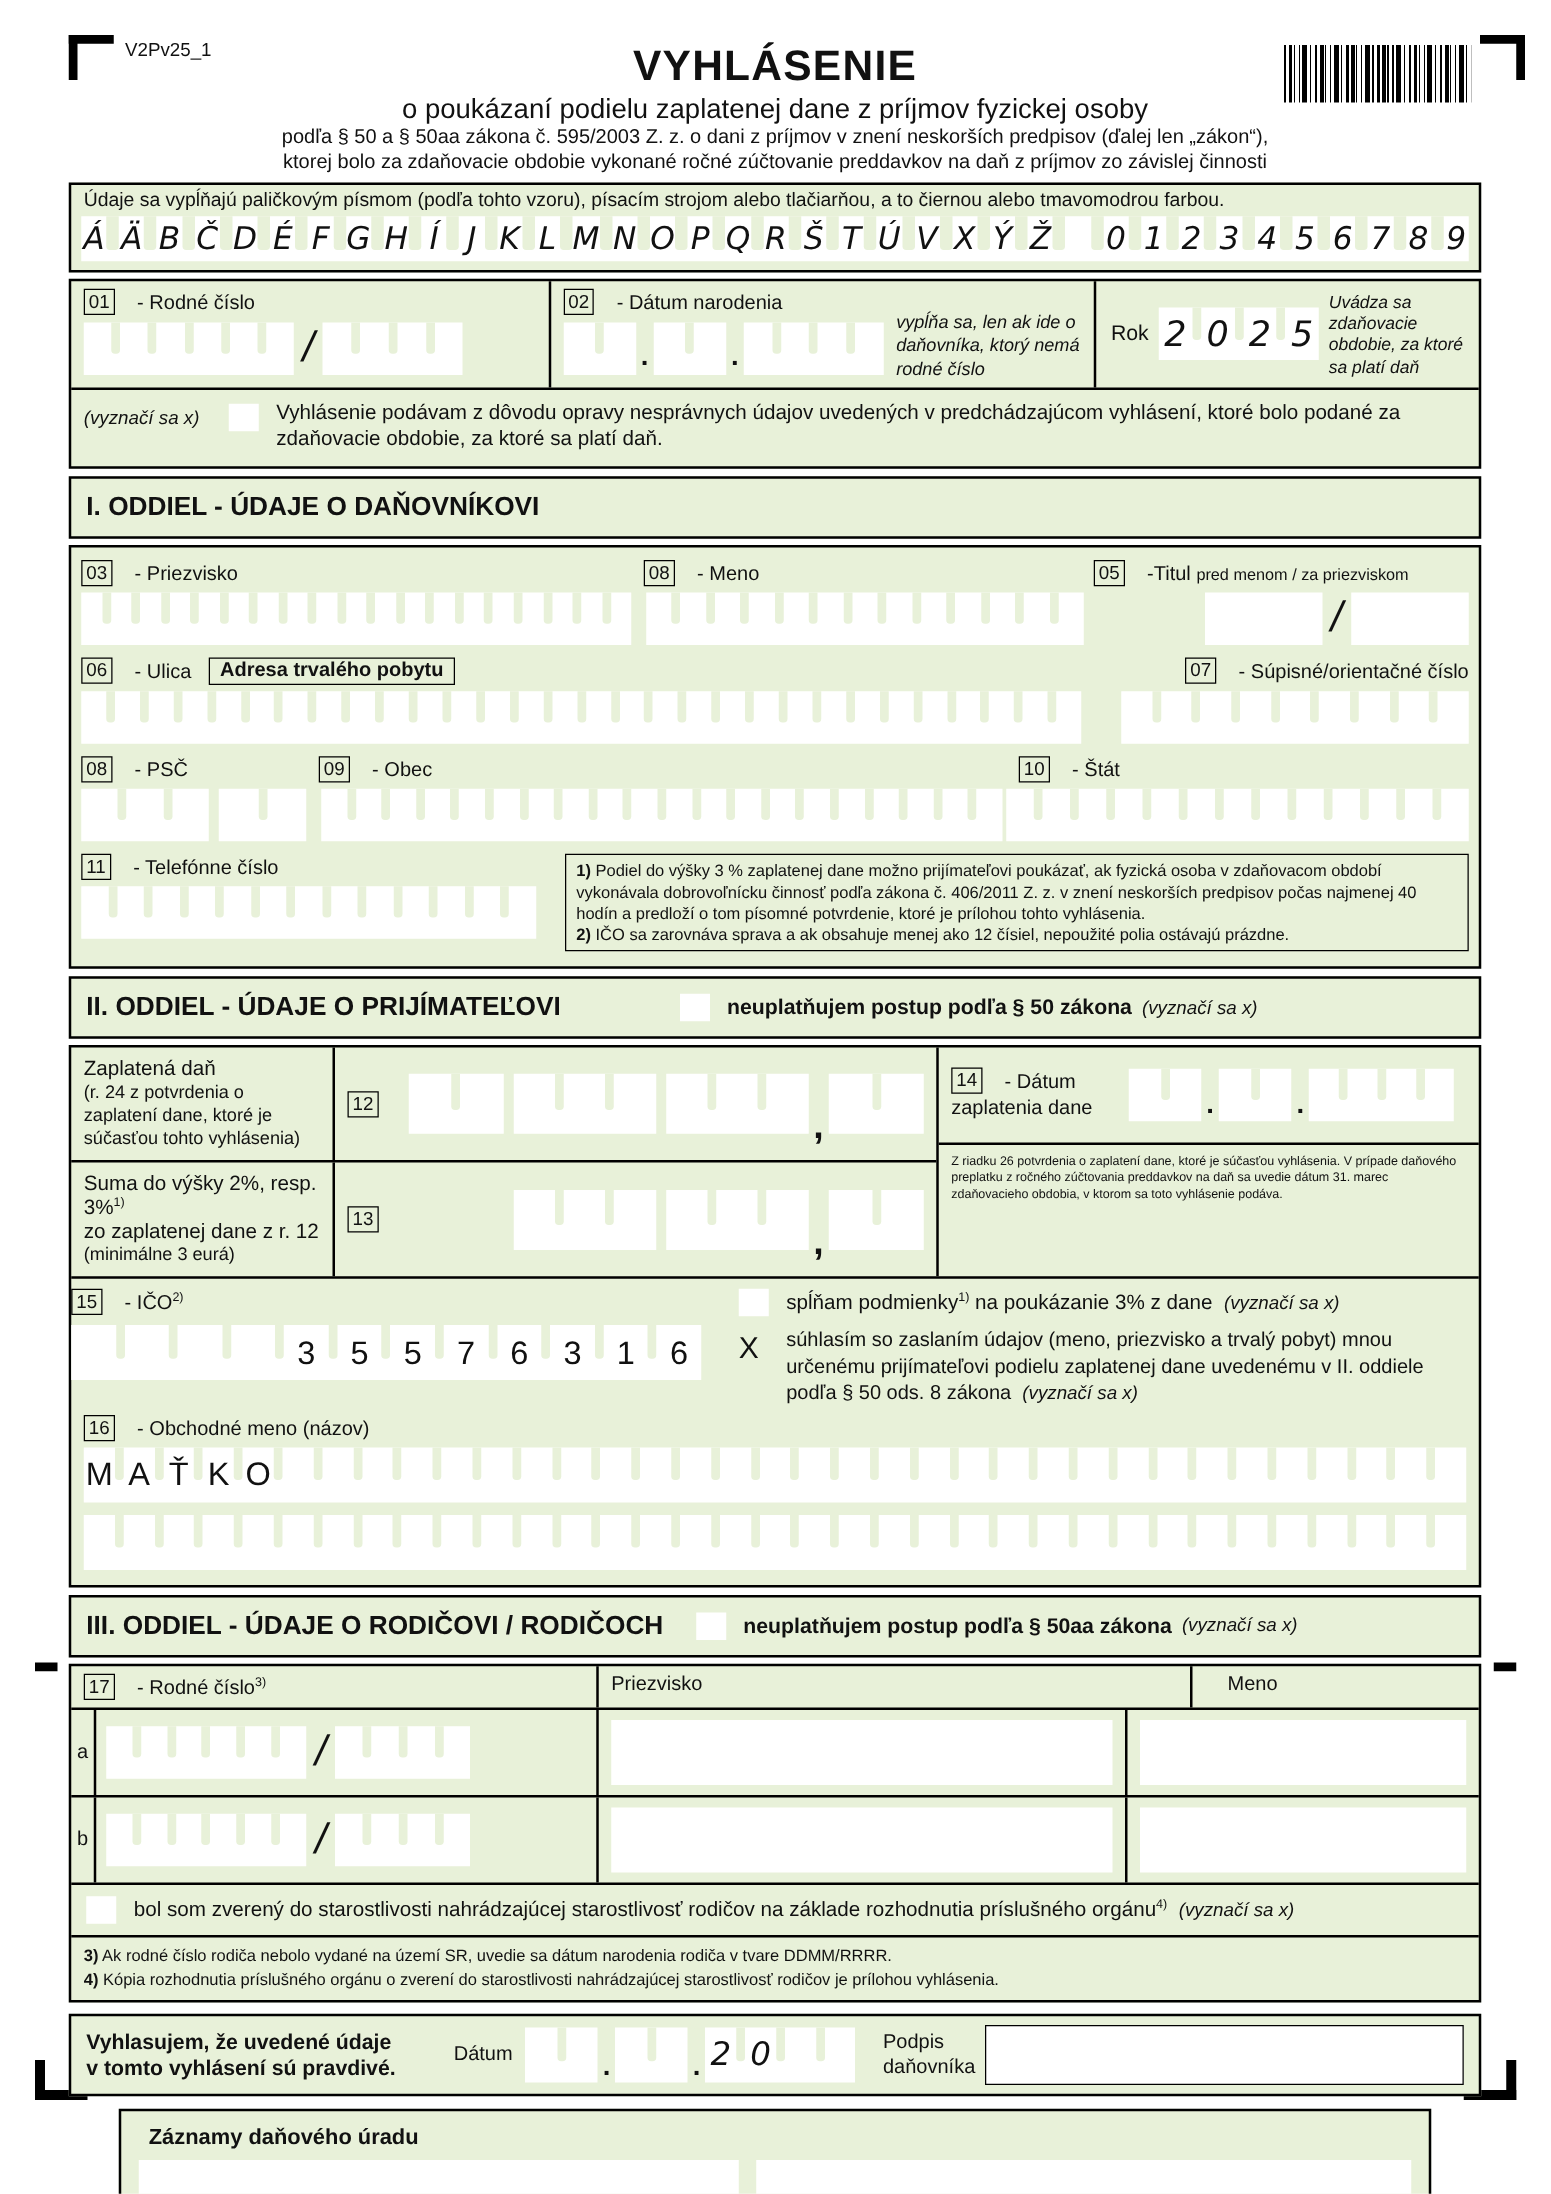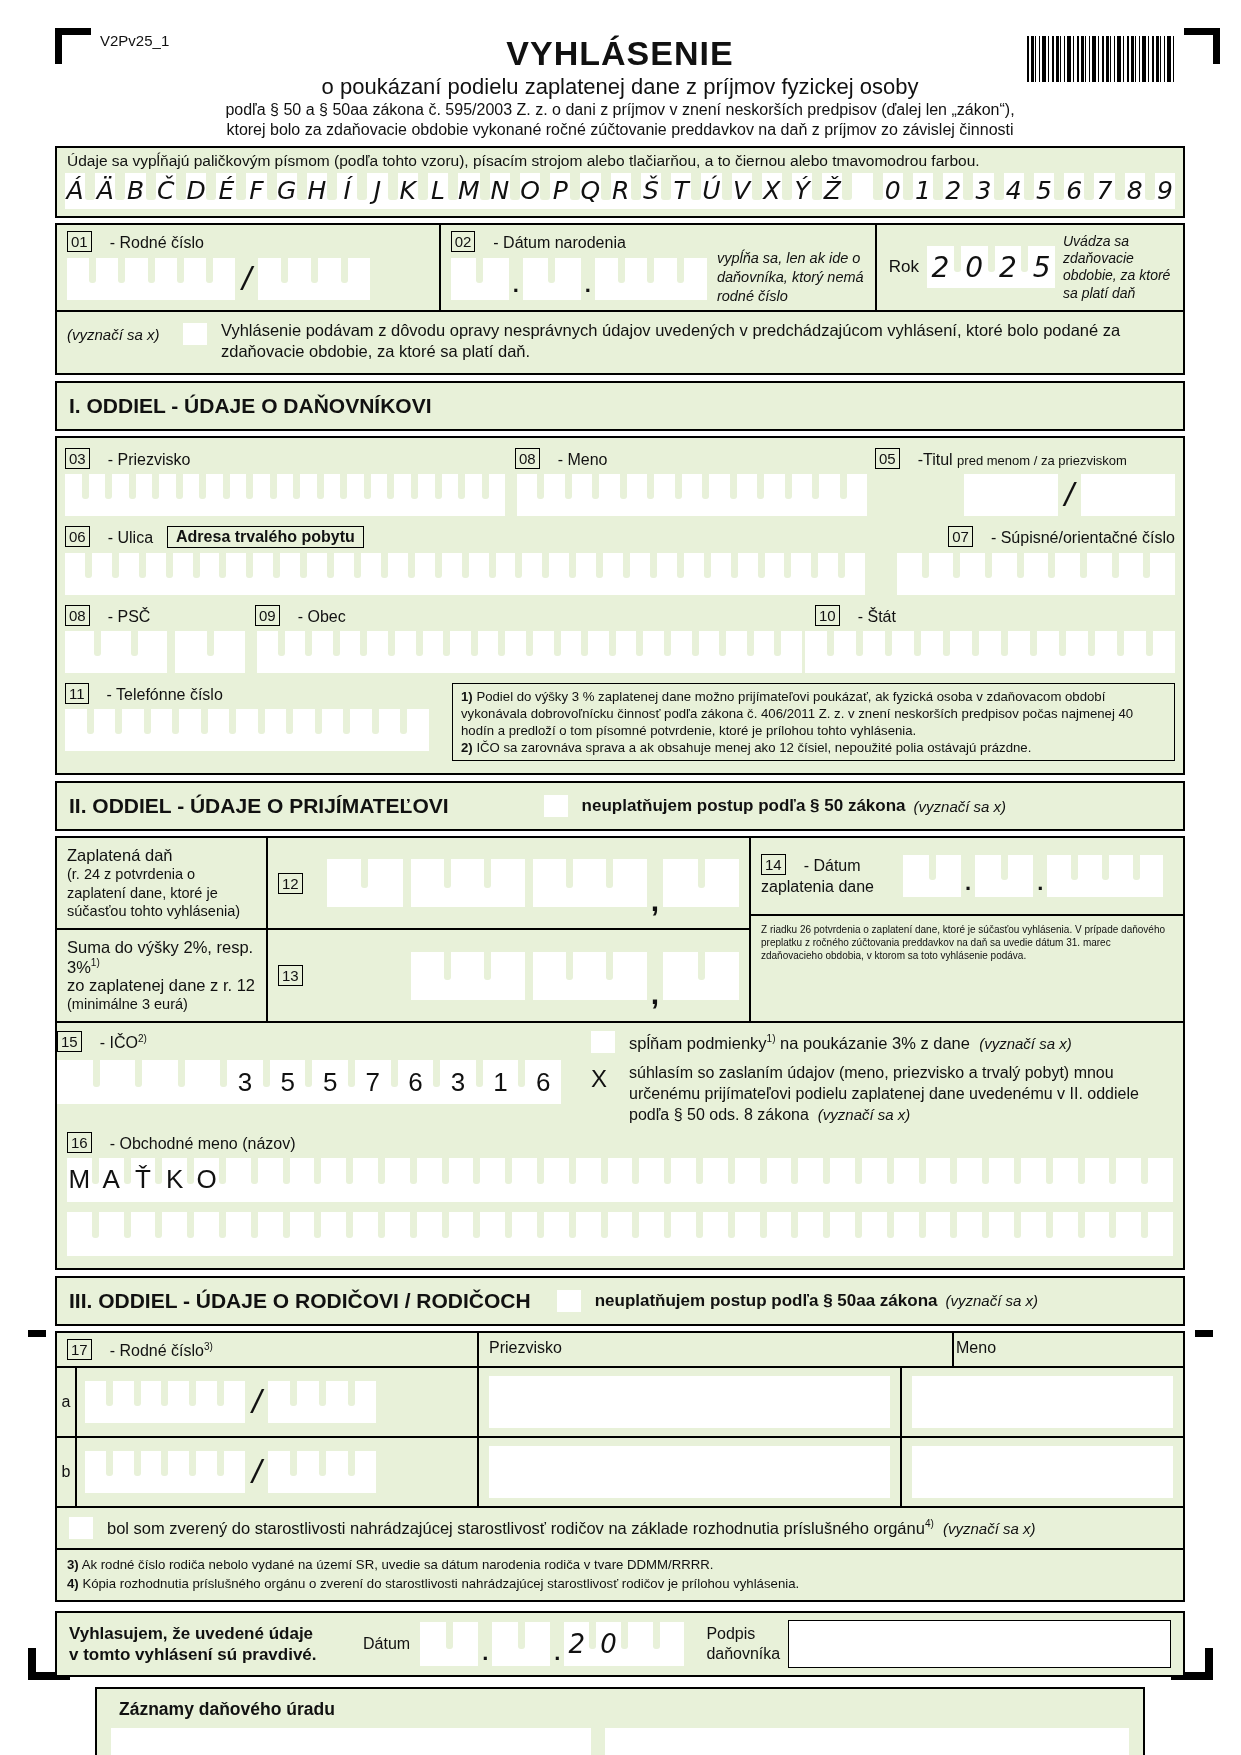--- a/index.html
+++ b/index.html
@@ -95,21 +95,21 @@
   .xmark{ font-size:24px; width:26px; flex:none; margin-right:12px; margin-top:2px; }
   .consent .p{ font-size:16px; line-height:1.3; }
   .f16{ padding:2px 10px 12px; }
   .f16 .comb{ height:44px; margin-top:5px; }
   .f16 .comb + .comb{ margin-top:10px; }
 
   
   .s3head{ display:flex; border-bottom:2px solid #000; }
   .s3c1{ width:420px; padding:6px 10px; }
   .s3c2{ width:477px; border-left:2px solid #000; border-right:2px solid #000; padding:6px 10px; }
-  .s3c3{ flex:1; padding:6px 2px; }
+  .s3c3{ flex:1; padding:6px 28px; }
   .s3row{ display:flex; border-bottom:2px solid #000; }
   .abcell{ width:20px; border-right:2px solid #000; display:flex; align-items:center; justify-content:center; font-size:16px; flex:none; }
   .rccell{ width:400px; display:flex; align-items:center; padding:10px 8px; }
   .s3w{ width:425px; border-left:2px solid #000; border-right:2px solid #000; padding:8px 10px; }
   .s3w2{ flex:1; padding:8px 10px; }
   .s3box{ background:#fff; height:52px; }
   .custody{ display:flex; align-items:center; padding:9px 12px; }
   .custody .cb{ margin-right:14px; }
   .custody .p{ font-size:16.5px; }
   .s3notes{ border-top:2px solid #000; padding:5px 10px 7px; font-size:13.2px; line-height:1.45; }

